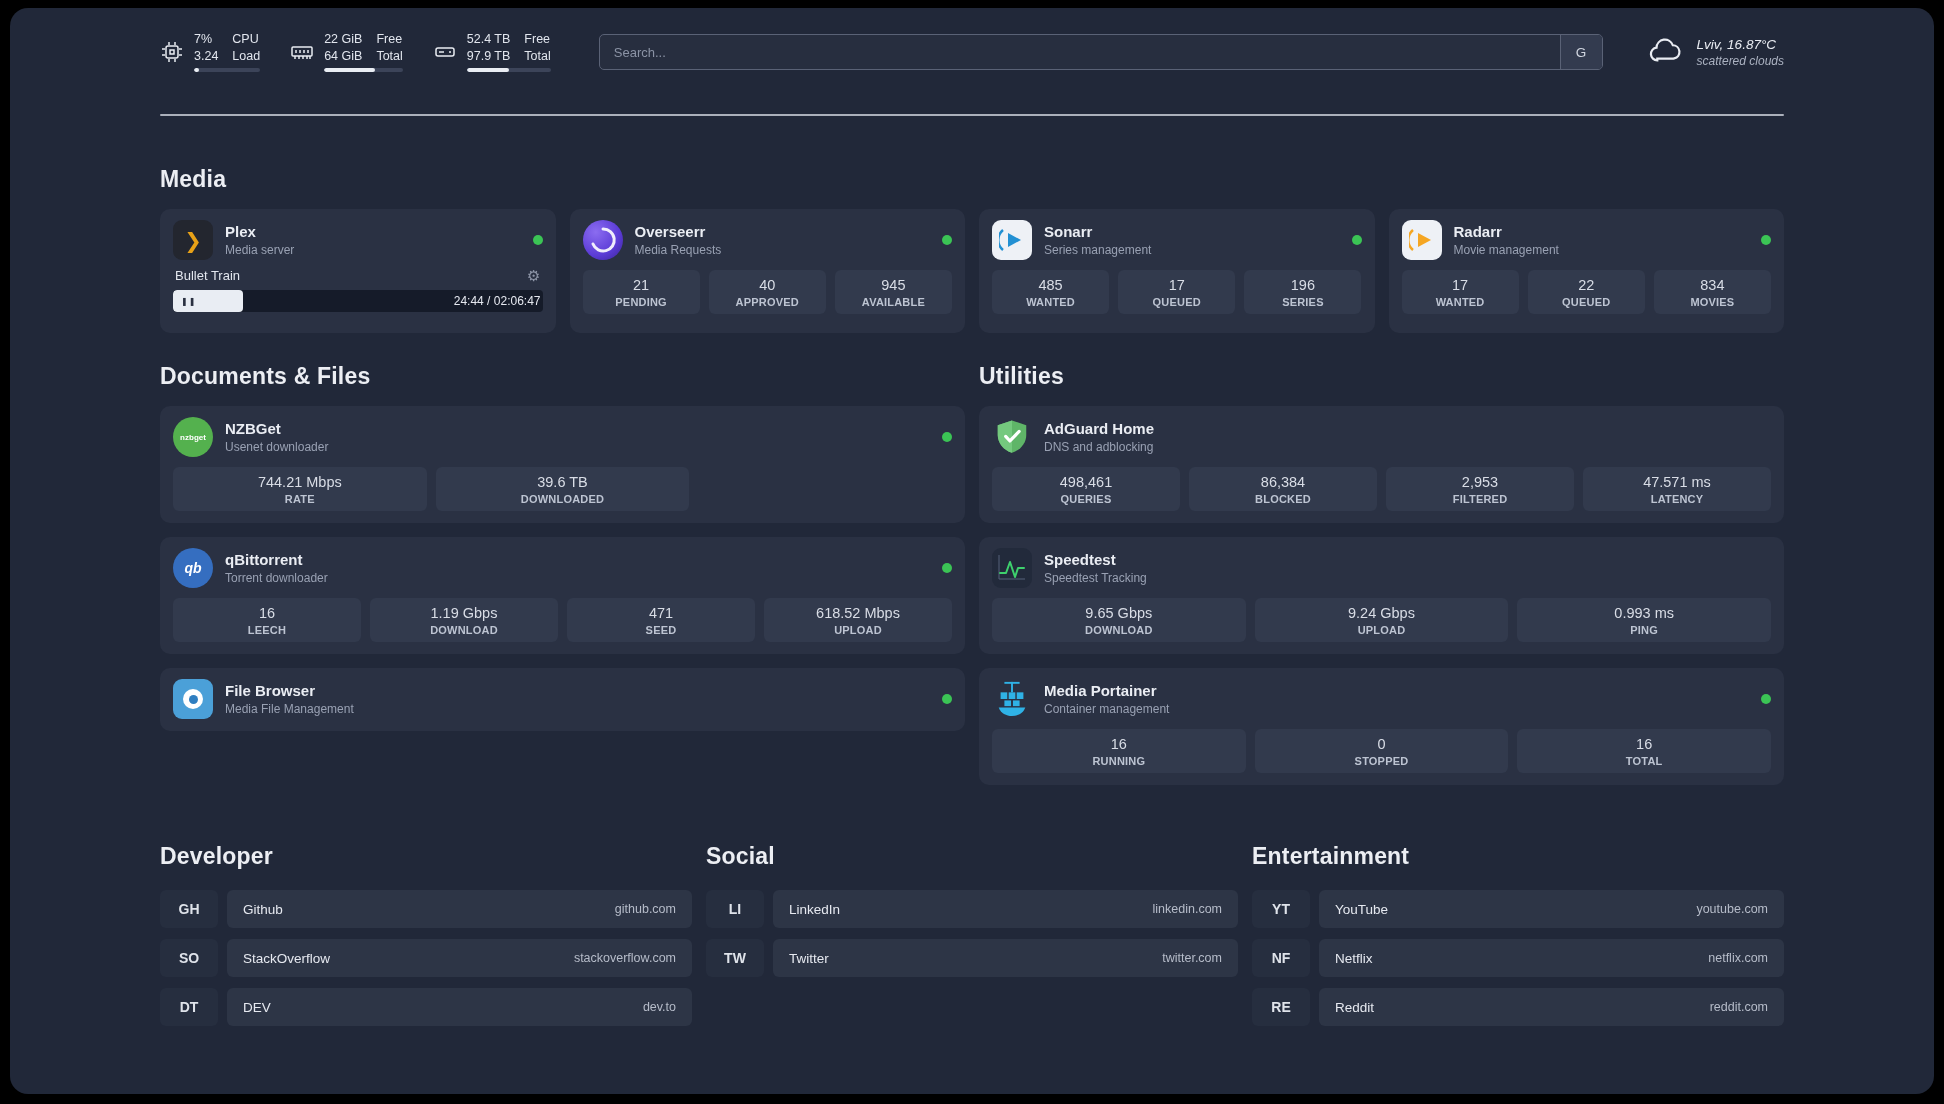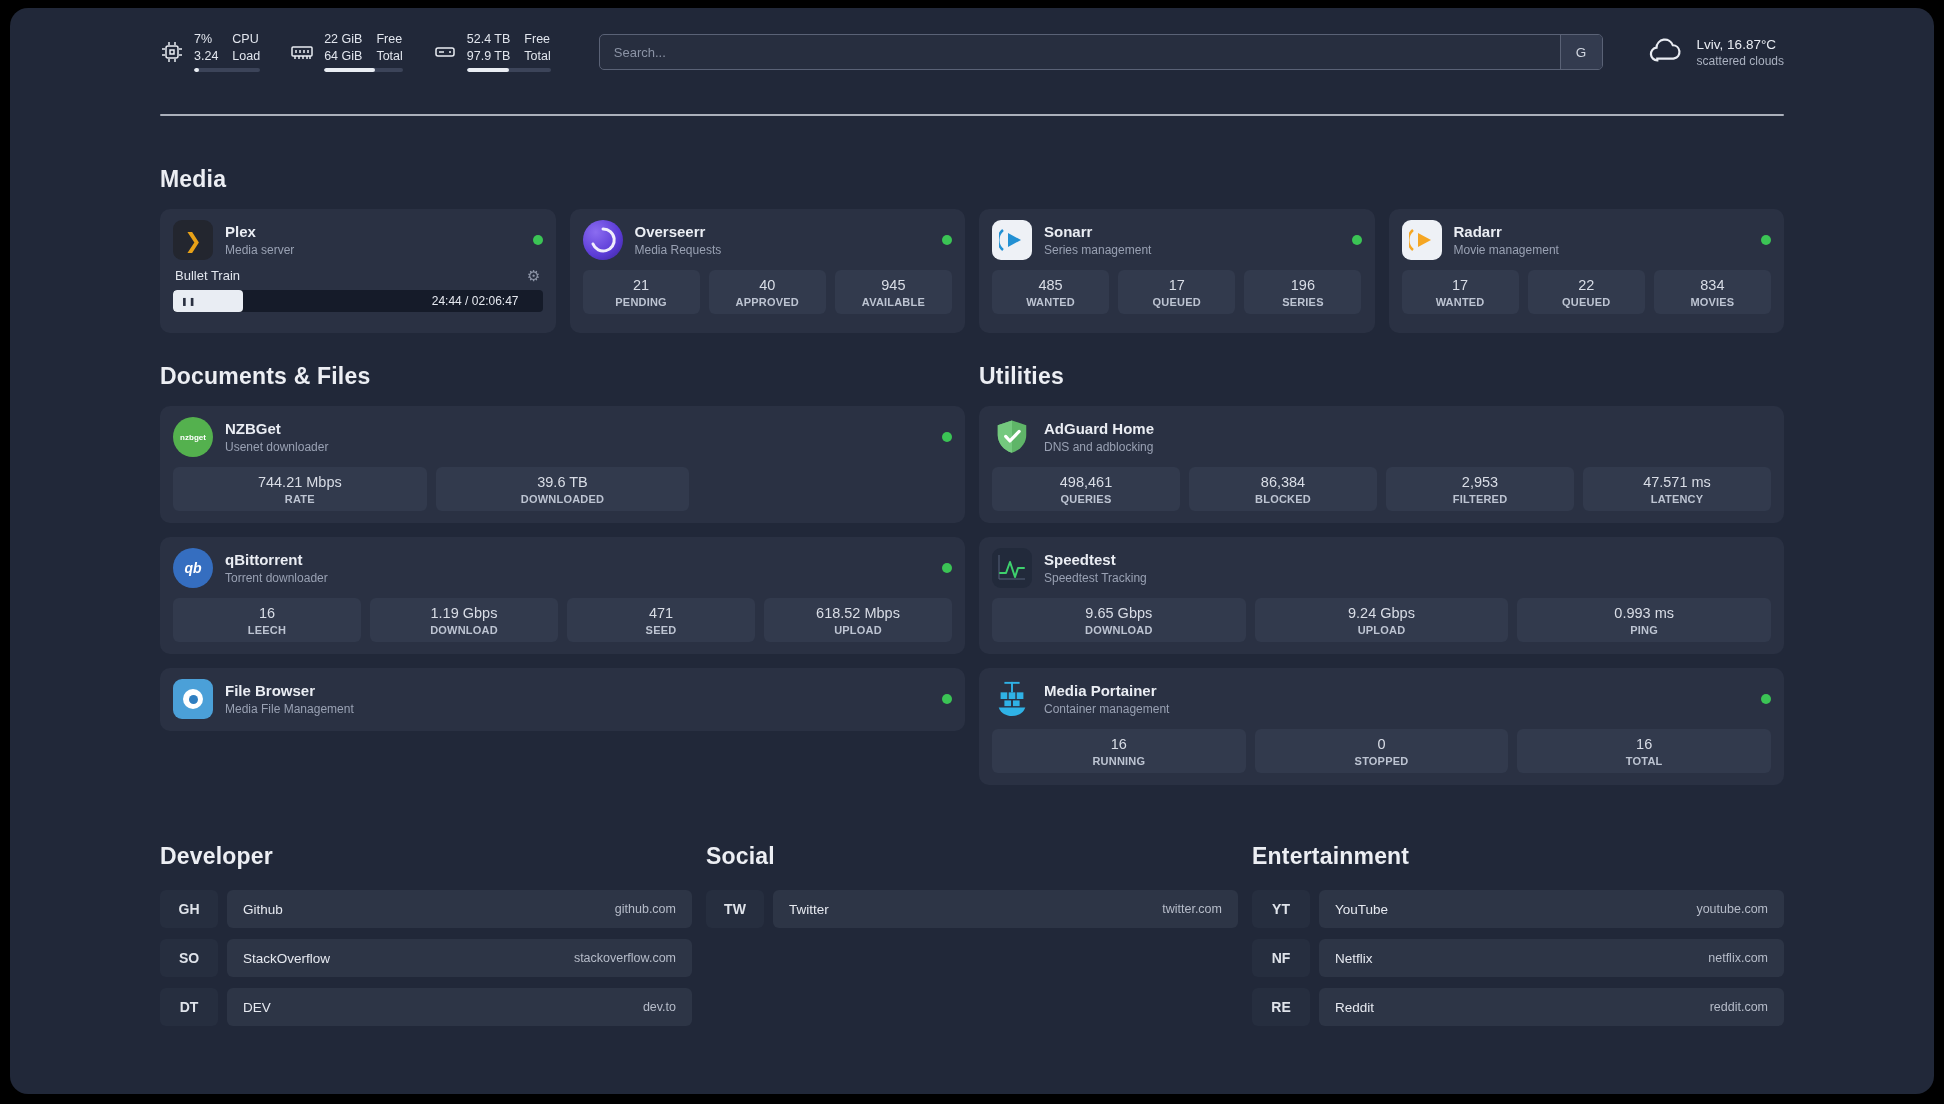--- a/index.html
+++ b/index.html
@@ -22,21 +22,21 @@
 
   .search { flex:1; margin:0 44px 0 48px; display:flex; align-items:center; height:36px;
     background:#272e3f; border:1px solid #5a6276; border-radius:5px; overflow:hidden; }
   .search input { flex:1; background:transparent; border:0; outline:none; color:#dfe3ea;
     padding:0 14px; font-size:13px; font-family:inherit; }
   .search input::placeholder { color:#8b93a5; }
   .g-btn { width:42px; height:100%; display:flex; align-items:center; justify-content:center;
     background:#333b4f; border-left:1px solid #5a6276; color:#d2d7e1; font-size:13.5px; cursor:pointer; }
 
   .weather { display:flex; align-items:center; gap:12px; }
-  .w-text { display:flex; flex-direction:column; gap:2px; }
+  .w-text { display:flex; flex-direction:column; gap:2px;font-style:italic; }
   .w-loc { font-size:13.5px; color:#e9ecf2; }
   .w-cond { font-size:12px; color:#aab1c0; }
 
   .divider { height:2px; background:#c3c8d2; opacity:.85; margin-top:42px; border-radius:1px; }
 
   
   .section-title { font-size:23px; font-weight:600; color:#eceef3; letter-spacing:.2px; }
   .media-title { margin:50px 0 16px; }
   .grid-media { display:grid; grid-template-columns:repeat(4,1fr); gap:14px; }
   .two-heads { display:grid; grid-template-columns:1fr 1fr; gap:14px; margin:30px 0 16px; }
@@ -74,21 +74,21 @@
   .stat-v { font-size:14.5px; color:#d9dde6; }
   .stat-l { font-size:11px; font-weight:700; color:#bdc4d2; margin-top:3px; letter-spacing:.2px; }
 
   
   .plex-now { display:flex; align-items:center; margin:8px 2px 7px; font-size:13px; color:#e2e6ee; }
   .gear { margin-left:auto; color:#8d95a7; font-size:15px; line-height:1; cursor:pointer; }
   .plex-bar { position:relative; height:22px; border-radius:4px; background:#151b29; overflow:hidden; cursor:pointer; }
   .plex-fill { position:absolute; left:0; top:0; bottom:0; width:19%; background:#e9edf3; border-radius:4px; }
   .pause { position:absolute; left:8px; top:50%; transform:translateY(-50%); font-size:8px;
     letter-spacing:1px; color:#2a3040; cursor:pointer; }
-  .plex-time { position:absolute; right:24px; top:50%; transform:translateY(-50%);
+  .plex-time { position:absolute; right:2px; top:50%; transform:translateY(-50%);
     font-size:12px; color:#e6e9f0; }
 
   
   .bookmarks { display:grid; grid-template-columns:1fr 1fr 1fr; gap:14px; margin-top:58px; }
   .bm-title { margin-bottom:20px; }
   .bm-list { display:flex; flex-direction:column; gap:11px; }
   .bm-row { display:flex; align-items:center; gap:9px; height:38px; cursor:pointer; }
   .bm-abbr { width:58px; height:100%; display:flex; align-items:center; justify-content:center;
     background:#262e3f; border-radius:6px; font-size:14px; font-weight:600; color:#dfe3ea; flex:0 0 auto; }
   .bm-bar { flex:1; height:100%; display:flex; align-items:center; justify-content:space-between;
@@ -525,20 +525,27 @@
                 <span class="bm-url">dev.to</span>
               </span>
        </div>
      </div>
    </div>
 
    <div>
      <div class="section-title bm-title">Social</div>
      <div class="bm-list">
        <div class="bm-row">
+         <span class="bm-abbr">LI</span>
+         <span class="bm-bar">
+                <span class="bm-name">LinkedIn</span>
+                <span class="bm-url">linkedin.com</span>
+              </span>
+       </div>
+       <div class="bm-row">
          <span class="bm-abbr">TW</span>
          <span class="bm-bar">
                 <span class="bm-name">Twitter</span>
                 <span class="bm-url">twitter.com</span>
               </span>
        </div>
      </div>
    </div>
 
    <div>

